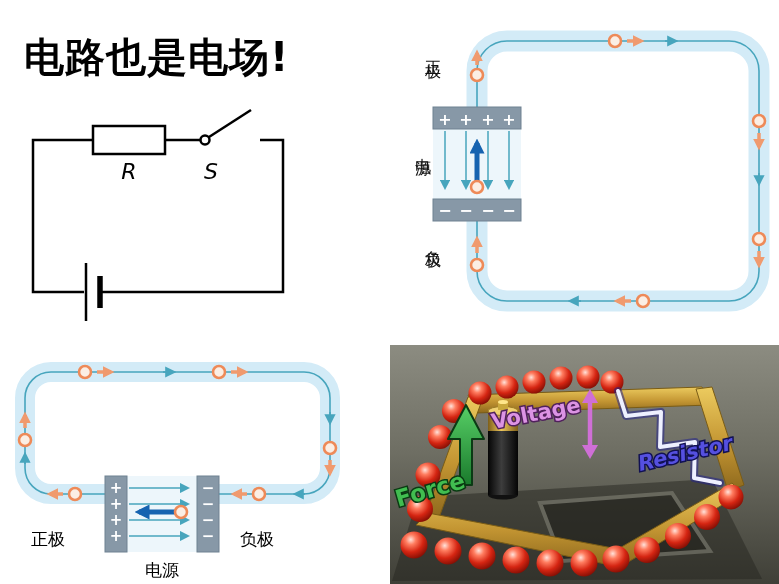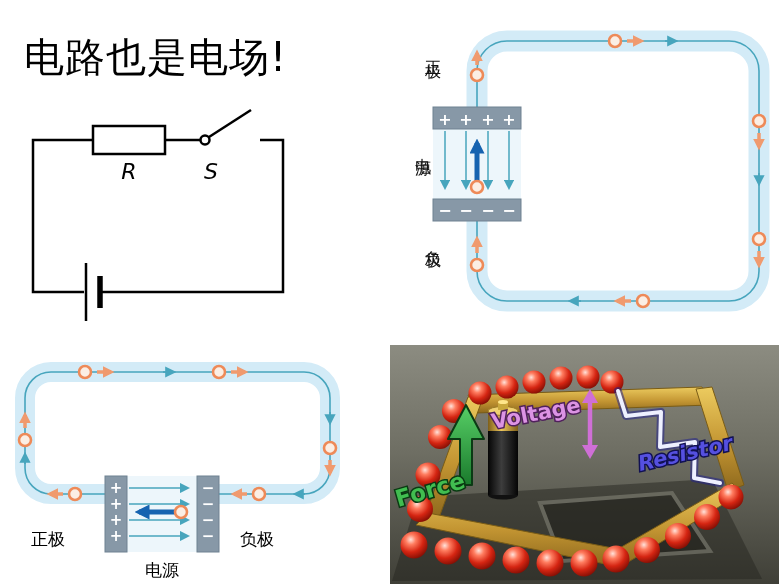--- a/index.html
+++ b/index.html
@@ -1,19 +1,19 @@
 <!DOCTYPE html>
 <html><head>
 <meta charset="utf-8">
 <style>
   html,body{margin:0;padding:0;}
   body{width:779px;height:584px;position:relative;background:#ffffff;overflow:hidden;
        font-family:"DejaVu Sans","Liberation Sans",sans-serif;}
   .abs{position:absolute;}
-  .slide-title{left:24px;top:30px;font-size:40px;font-weight:400;color:#000;letter-spacing:1px;white-space:nowrap;}
+  .slide-title{left:24px;top:30px;font-size:40px;font-weight:700;color:#000;letter-spacing:1px;white-space:nowrap;}
   .vlabel{writing-mode:vertical-rl;text-orientation:upright;font-size:16px;color:#111;letter-spacing:3px;line-height:1;}
   svg text{font-family:"DejaVu Sans","Liberation Sans",sans-serif;}
   .charge{fill:#fbeee4;stroke:#ee8a58;stroke-width:2.6px;}
 </style>
 </head>
 <body>
 
 <div class="abs slide-title">电路也是电场!</div>
 
 <div class="abs" style="left:10px;top:95px;width:330px;height:245px">

